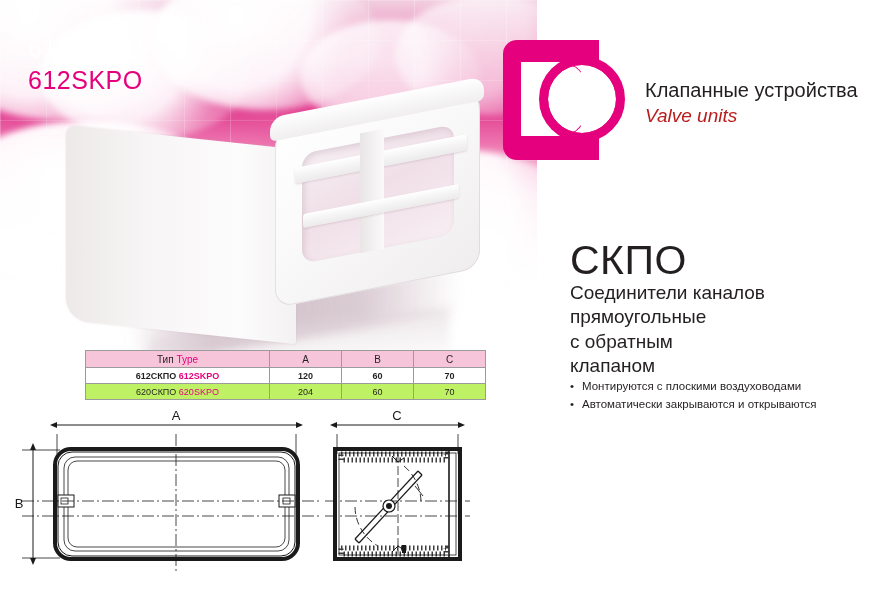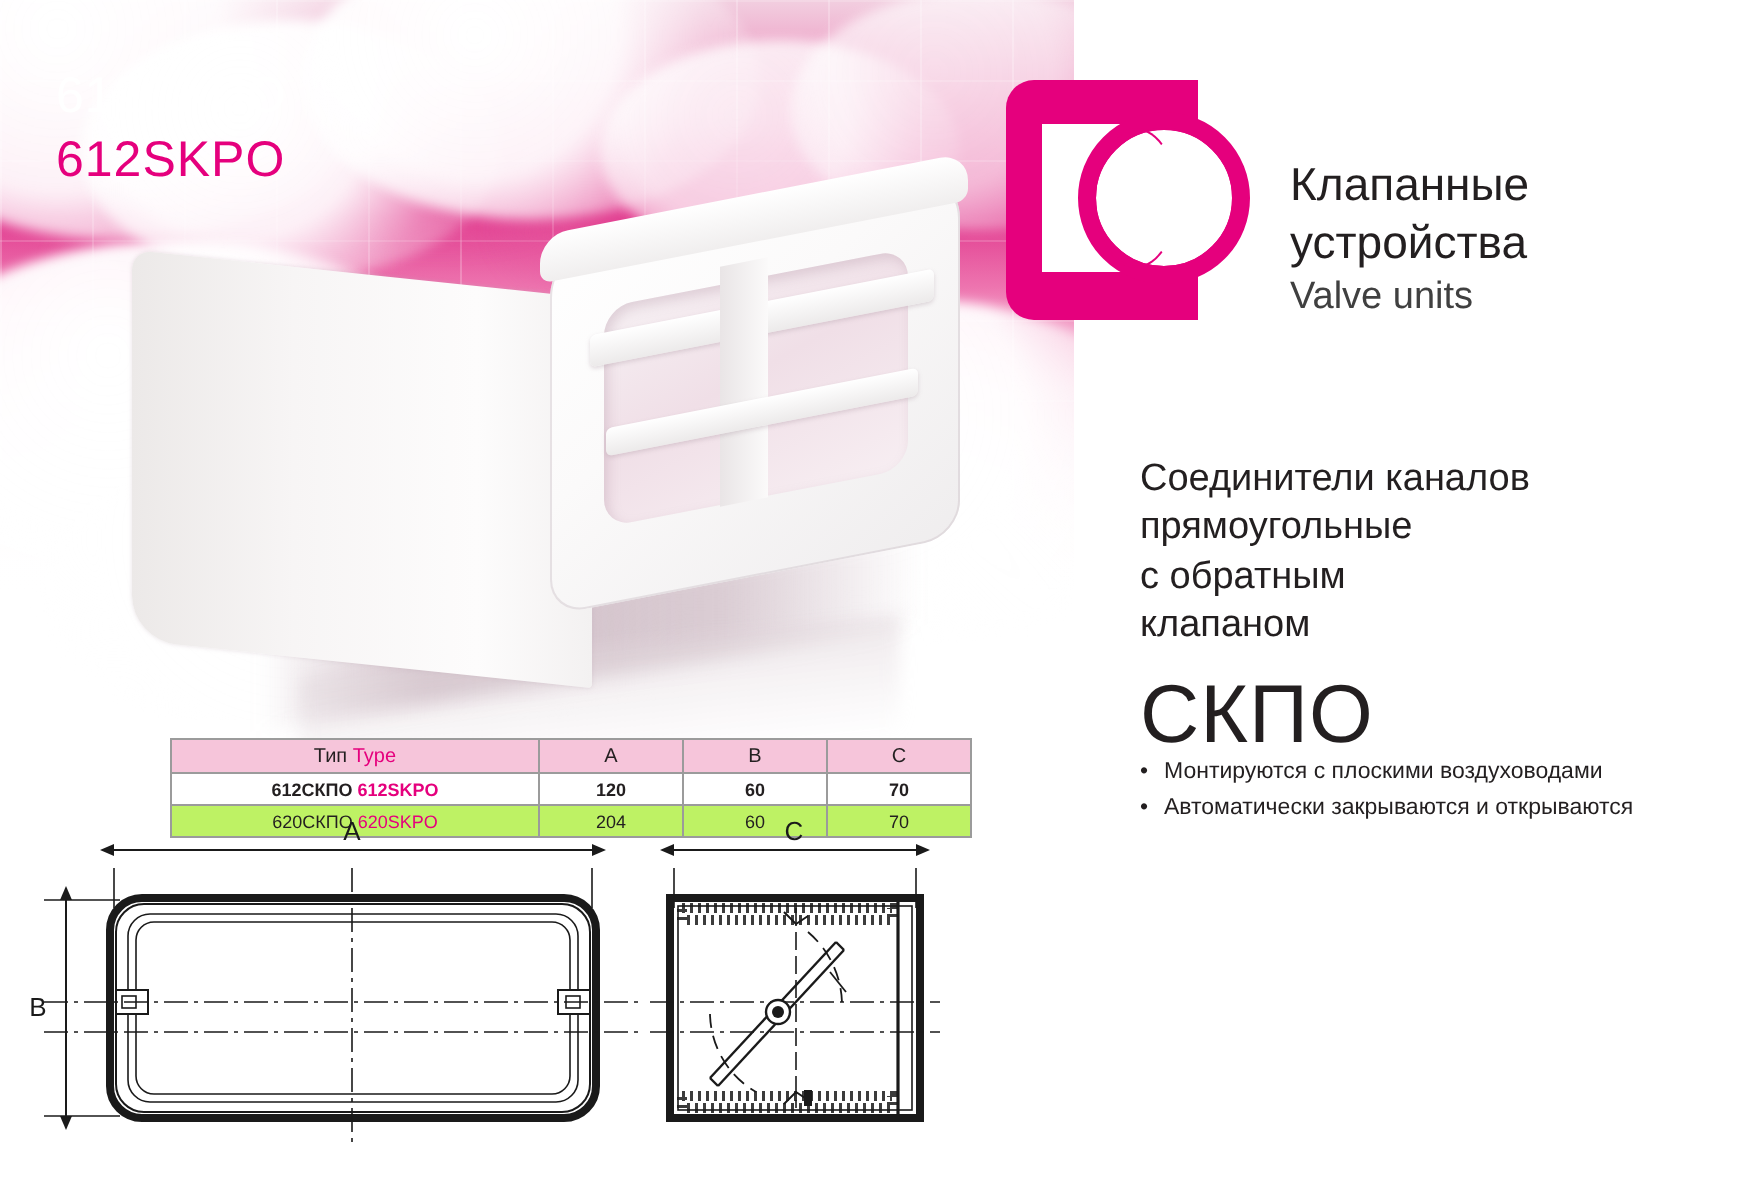--- a/index.html
+++ b/index.html
@@ -189,22 +189,22 @@
     width: 42px; height: 70px;
     border: 1px solid #e5007d;
     border-radius: 50% / 50%;
     box-sizing: border-box;
     border-right-color: transparent;
   }
   #badge-text {
     position: absolute; left: 645px; top: 78px;
     line-height: 1.28;
   }
-  #badge-text .ru { font-size: 23px; color: #231f20; }
-  #badge-text .en { font-size: 19px; color: #404040; }
+  #badge-text .ru { font-size: 20px; color: #231f20; }
+  #badge-text .en { font-size: 19px; color: #b91c1c; font-style: italic; }
 
   
   #right-col { position: absolute; left: 570px; top: 228px; width: 300px; }
   #product-desc {
     font-size: 19px; line-height: 1.28; color: #231f20; font-weight: 400;
   }
   #product-code {
     margin-top: 12px;
     font-size: 41px; line-height: 1; color: #231f20; font-weight: 300;
     letter-spacing: .5px;
@@ -213,21 +213,21 @@
   .feature-item {
     font-size: 11.5px; color: #231f20; line-height: 1.55;
     padding-left: 12px; position: relative;
   }
   .feature-item::before {
     content: "•"; position: absolute; left: 0; top: 0;
   }
 
   
   #spec-table {
-    position: absolute; left: 85px; top: 369px;
+    position: absolute; left: 85px; top: 350px;
     border-collapse: collapse;
     font-size: 9px;
     border-radius: 18px;
   }
   #spec-table td, #spec-table th {
     border: 1px solid #9b9b9b;
     text-align: center;
     height: 15px;
     padding: 0 4px;
     font-weight: 400;
@@ -287,27 +287,27 @@
   <div class="badge-ring"></div>
   <div class="badge-ring-inner"></div>
   <div class="badge-arc"></div>
 </div>
 <div id="badge-text">
   <div class="ru">Клапанные устройства</div>
   <div class="en">Valve units</div>
 </div>
 
 <div id="right-col">
+  <div id="product-code">СКПО</div>
   <div id="product-desc">
     <div>Соединители каналов</div>
     <div>прямоугольные</div>
     <div>с обратным</div>
     <div>клапаном</div>
   </div>
-  <div id="product-code">СКПО</div>
   <div id="feature-list">
     <div class="feature-item">Монтируются с плоскими воздуховодами</div>
     <div class="feature-item">Автоматически закрываются и открываются</div>
   </div>
 </div>
 
 <table id="spec-table">
   <thead>
     <tr>
       <th class="col-type">

